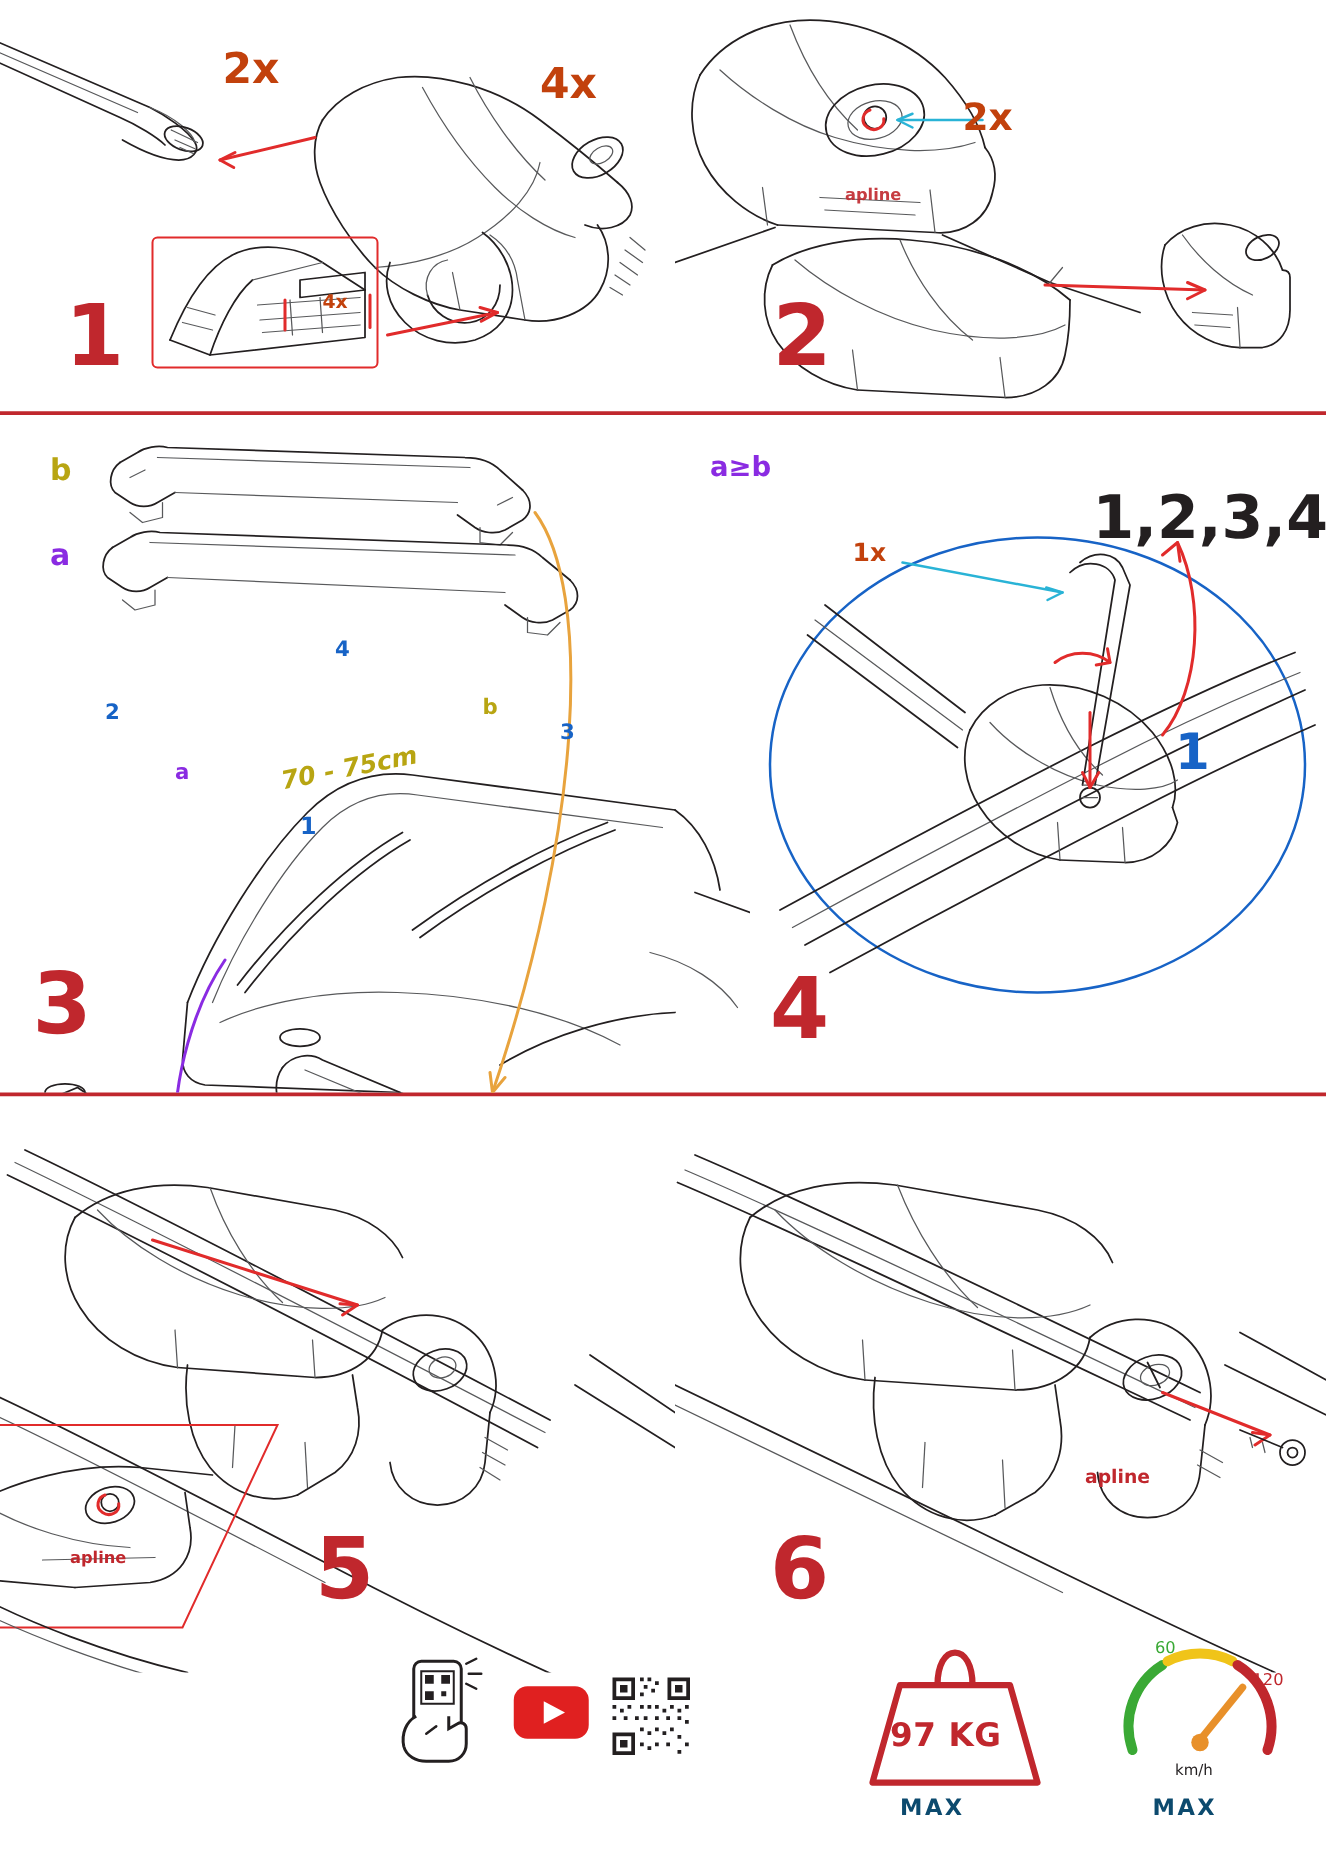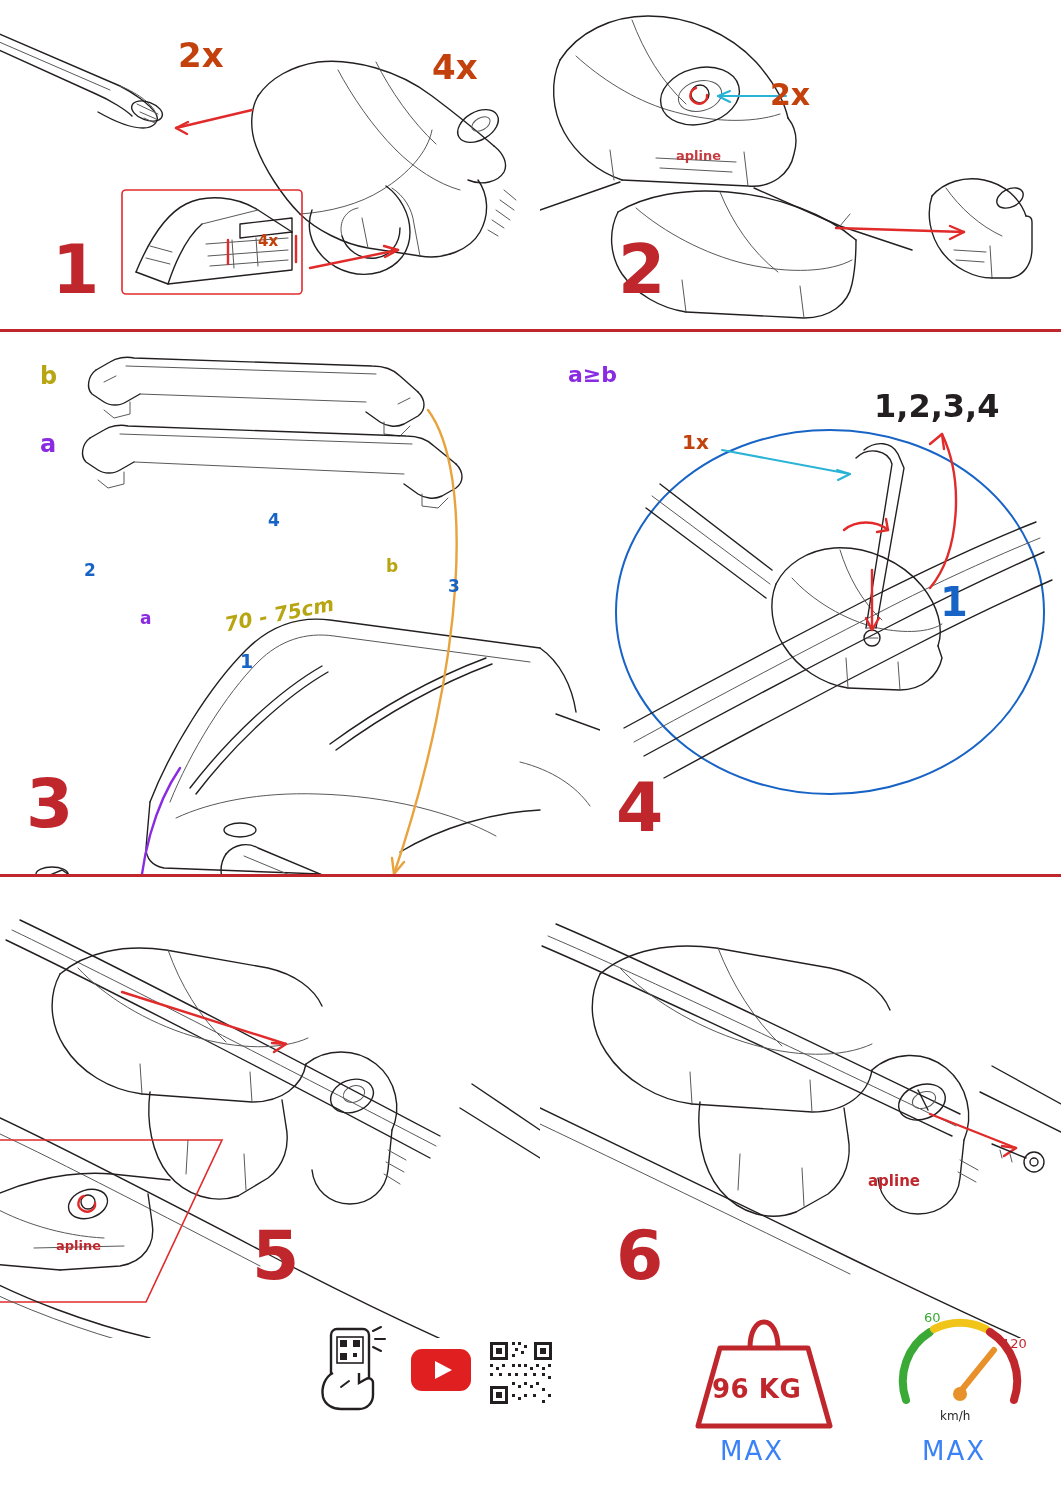--- a/index.html
+++ b/index.html
@@ -27,21 +27,21 @@
   
   .lbl{position:absolute;font-weight:700;line-height:1;}
   .lbl.cyan{color:#c2410c;}
   .lbl.olive{color:#b8a512;}
   .lbl.purple{color:#8a2be2;}
   .lbl.blue{color:#1763c6;}
 
   
   .brandrow{position:absolute;left:0;top:1340px;width:1061px;height:160px;}
 
-  .maxtxt{position:absolute;font-size:26px;font-weight:400;color:#3b82f6;letter-spacing:2px;}
+  .maxtxt{position:absolute;font-size:18px;font-weight:700;color:#0c4a6e;letter-spacing:2px;}
   .kgtxt{position:absolute;font-size:26px;font-weight:700;color:#c0272d;letter-spacing:0.5px;}
 
   svg{display:block;}
   .ln{fill:none;stroke:#231f20;stroke-width:1.4;stroke-linecap:round;stroke-linejoin:round;}
   .ln-thin{fill:none;stroke:#58595b;stroke-width:1;stroke-linecap:round;stroke-linejoin:round;}
   .arr-red{fill:none;stroke:#e12b2b;stroke-width:2.4;stroke-linecap:round;}
   .arr-cyan{fill:none;stroke:#29b3d6;stroke-width:2;stroke-linecap:round;}
   .arr-blue{fill:none;stroke:#1763c6;stroke-width:2.2;stroke-linecap:round;}
   .arr-olive{fill:none;stroke:#b8a512;stroke-width:2.4;stroke-linecap:round;}
   .arr-purple{fill:none;stroke:#8a2be2;stroke-width:2.4;stroke-linecap:round;}
@@ -325,21 +325,21 @@
 
       <path class="arr-red" d="M330 256 C360 220 364 148 342 102" stroke-width="3.4"></path>
       <path class="arr-red" d="M342 102 l-12 10 m12 -10 l2 15" stroke-width="3.4"></path>
 
       <path class="arr-cyan" d="M122 118 L250 142"></path>
       <path class="arr-cyan" d="M250 142 l-13 -4 m13 4 l-12 6"></path>
     </svg>
 
     <div class="lbl purple" style="left:-32px;top:32px;font-size:22px;">a≥b</div>
     <div class="lbl cyan" style="left:82px;top:100px;font-size:20px;">1x</div>
-    <div class="lbl" style="left:274px;top:58px;font-size:32px;">
+    <div class="lbl" style="left:274px;top:58px;font-size:48px;">
       <span class="grey">1</span><span class="blue">,2,3,4</span>
     </div>
     <div class="lbl blue" style="left:340px;top:250px;font-size:40px;">1</div>
     <div class="stepnum" style="left:16px;top:442px;">4</div>
   </div>
 
   <div class="panel" style="left:0;top:878px;width:540px;height:460px;">
     <svg width="540" height="460" viewBox="0 0 540 460">
 
       <path class="ln" d="M20 42 C120 90 300 184 440 258"></path>
@@ -503,21 +503,21 @@
         <rect x="45" y="54" width="3" height="3"></rect>
           <rect x="54" y="60" width="3" height="3"></rect>
           <rect x="60" y="54" width="3" height="3"></rect>
       </g>
     </svg>
 
     <svg style="position:absolute;left:688px;top:-32px;" width="152" height="126" viewBox="0 0 152 126">
       <path d="M32 40 L120 40 L142 118 L10 118 Z" fill="none" stroke="#c0272d" stroke-width="5" stroke-linejoin="round"></path>
       <path d="M62 40 C62 24 68 14 76 14 C84 14 90 24 90 40" fill="none" stroke="#c0272d" stroke-width="5"></path>
     </svg>
-    <div class="kgtxt" style="left:712px;top:34px;">96 KG</div>
+    <div class="kgtxt" style="left:712px;top:34px;">97 KG</div>
     <div class="maxtxt" style="left:720px;top:96px;">MAX</div>
 
     <svg style="position:absolute;left:890px;top:-32px;" width="140" height="126" viewBox="0 0 140 126">
       <path d="M16 92 A58 58 0 0 1 40 24" fill="none" stroke="#3aa935" stroke-width="8" stroke-linecap="round"></path>
       <path d="M44 21 A58 58 0 0 1 96 21" fill="none" stroke="#f0c419" stroke-width="8" stroke-linecap="round"></path>
       <path d="M100 24 A58 58 0 0 1 124 92" fill="none" stroke="#c0272d" stroke-width="8" stroke-linecap="round"></path>
       <path d="M70 84 L104 42" stroke="#e8902a" stroke-width="6" stroke-linecap="round" fill="none"></path>
       <circle cx="70" cy="86" r="7" fill="#e8902a"></circle>
       <text x="34" y="14" font-family="DejaVu Sans" font-size="13" fill="#3aa935">60</text>
       <text x="112" y="40" font-family="DejaVu Sans" font-size="13" fill="#c0272d">120</text>

